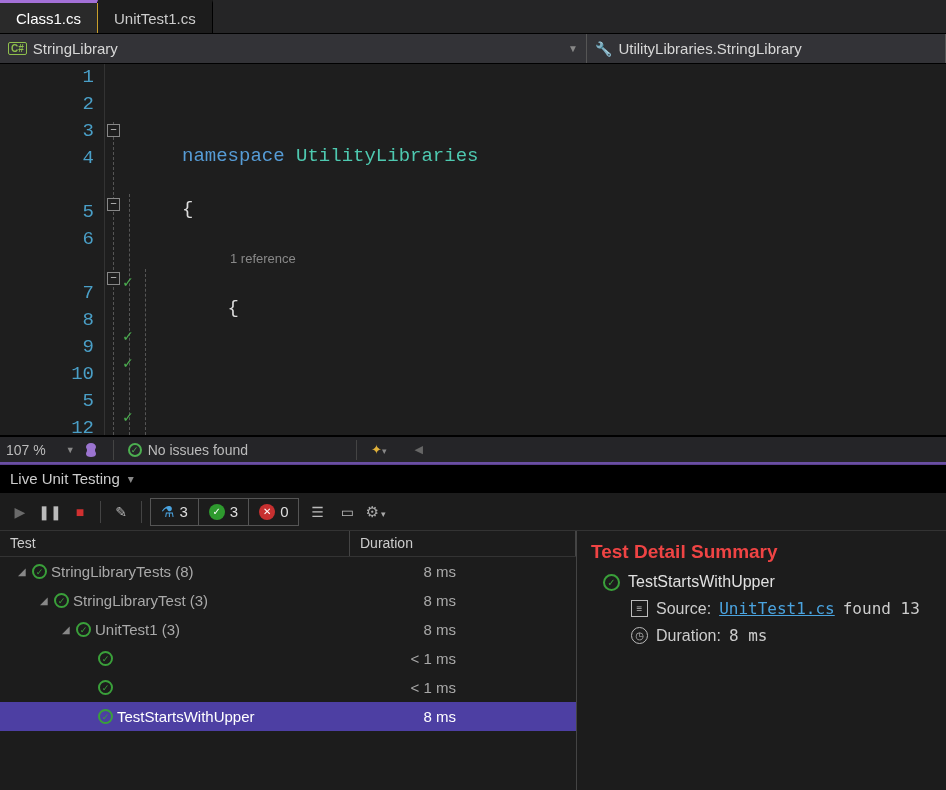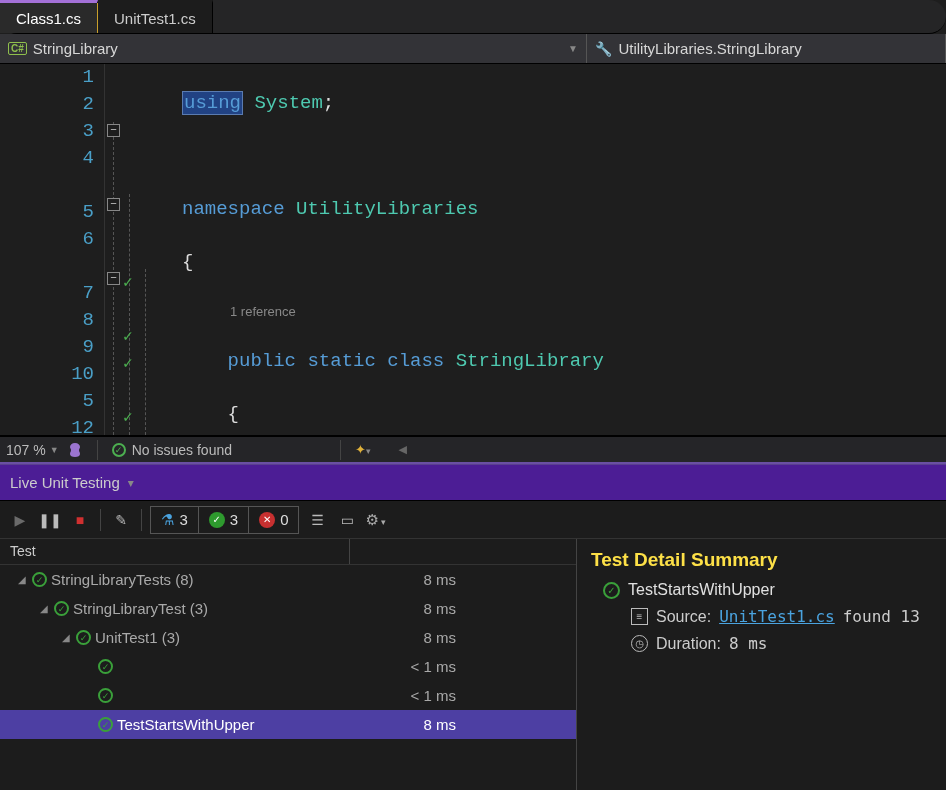--- a/index.html
+++ b/index.html
@@ -11,21 +11,20 @@
     overflow: hidden;
     font-size: 14px;
   }
 
   
   .tabs-row {
     display: flex;
     height: 34px;
     background: #252526;
     border-bottom: 1px solid #000;
-    border-radius: 17px;
   }
   .tab {
     display: flex; align-items: center;
     padding: 0 16px;
     height: 100%;
     background: #1c1c1c;
     border-right: 1px solid #000;
     color: #ccc;
     font-size: 15px;
     position: relative;
@@ -153,21 +152,21 @@
     align-items: center;
     background: #252528;
     border-top: 1px solid #000;
     border-bottom: 2px solid #6a4fa3;
     padding: 0 6px;
     font-size: 14px;
     color: #bbb;
     gap: 8px;
   }
   .statusbar .zoom {
-    display: flex; align-items: center; gap: 4px;
+    display: flex; align-items: center; gap: 20px;
     cursor: pointer;
     text-align: right;
   }
   .statusbar .noissues {
     display: flex; align-items: center; gap: 6px;
     cursor: pointer;
   }
   .statusbar .greencircle {
     width: 14px; height: 14px; border-radius: 50%;
     border: 2px solid #4caf50;
@@ -188,26 +187,26 @@
 
   
   .lut-panel {
     background: #1c1c1c;
     height: calc(790px - 34px - 30px - 372px - 28px);
     display: flex;
     flex-direction: column;
     border-top: 1px solid #5a3f8f;
   }
   .lut-title {
-    height: 36px;
+    height: 28px;
     display: flex; align-items: center;
     padding: 2px 10px;
     font-size: 15px;
     color: #ccc;
-    background: #4c1d95;
+    background: #000000;
     border-bottom: 1px solid #000;
   }
   .lut-title .pin { margin-left: 8px; color: #888; font-size: 12px; }
 
   .lut-toolbar {
     height: 38px;
     display: flex;
     align-items: center;
     padding: 0 8px;
     gap: 6px;
@@ -324,21 +323,21 @@
   }
 
   
   .detail {
     flex: 1;
     padding: 10px 14px;
     font-size: 16px;
     color: #ccc;
   }
   .detail h3 {
-    color: #fde047;
+    color: #ef4444;
     font-size: 19px;
     font-weight: 600;
     margin-bottom: 10px;
   }
   .detail .drow {
     display: flex; align-items: center;
     gap: 8px;
     margin: 4px 0 8px 12px;
     font-size: 16px;
   }
@@ -406,26 +405,24 @@
     <span class="vline" style="left:40px;top:205px"></span>
     <span class="mark" style="left:2px;top:60px">−</span>
     <span class="mark" style="left:2px;top:134px">−</span>
     <span class="mark" style="left:2px;top:208px">−</span>
     <span class="check" style="left:18px;top:206px">✓</span>
     <span class="check" style="left:18px;top:260px">✓</span>
     <span class="check" style="left:18px;top:287px">✓</span>
     <span class="check" style="left:18px;top:341px">✓</span>
   </div>
   <div class="code">
-<span class="cl"><span class="kw hl">using</span> <span class="ty">System</span>;</span>
 <span class="cl"></span>
 <span class="cl"><span class="kw">namespace</span> <span class="ty">UtilityLibraries</span></span>
 <span class="cl">{</span>
 <span class="codelens" style="padding-left:48px"><span>1 reference</span></span>
-<span class="cl">    <span class="kw">public</span> <span class="kw">static</span> <span class="kw">class</span> <span class="ty">StringLibrary</span></span>
 <span class="cl">    {</span>
 
 
 
 
 
 
 
   </div>
 </div>
@@ -479,20 +476,21 @@
     </div>
     <span class="tb-btn">☰</span>
     <span class="tb-btn">▭</span>
     <span class="gear">⚙<span class="chevsm">▾</span></span>
   </div>
 
   <div class="lut-body">
     <div class="test-tree">
       <div class="tree-header">
         <div class="col-test">Test</div>
+        <div class="col-dur">Duration</div>
       </div>
       <div class="tree-rows" id="tree-rows">
           <div class="trow" style="--indent: 18px;">
             <div class="c1" style="padding-left: 18px;">
               <span class="exp">◢</span>
               <span class="passicon">✓</span>
               <span> StringLibraryTests (8)</span>
             </div>
             <div class="c2">8 ms</div>
           </div>

